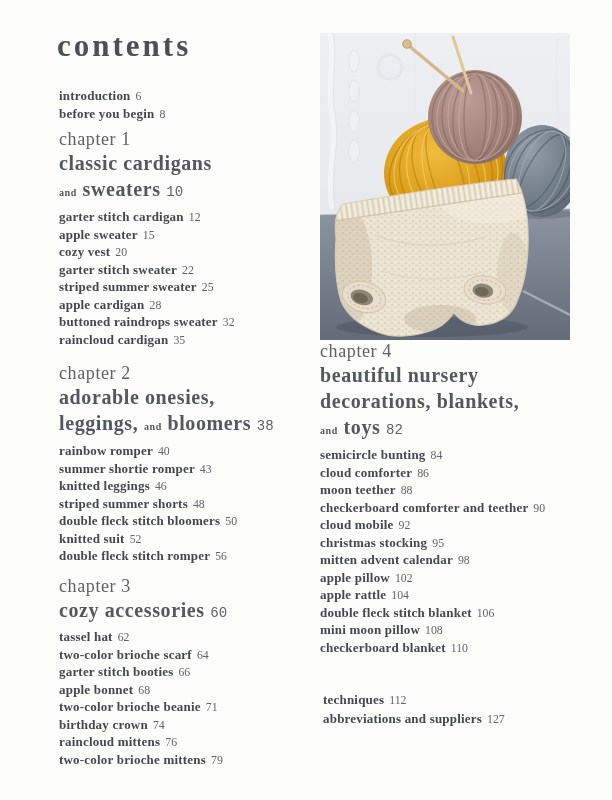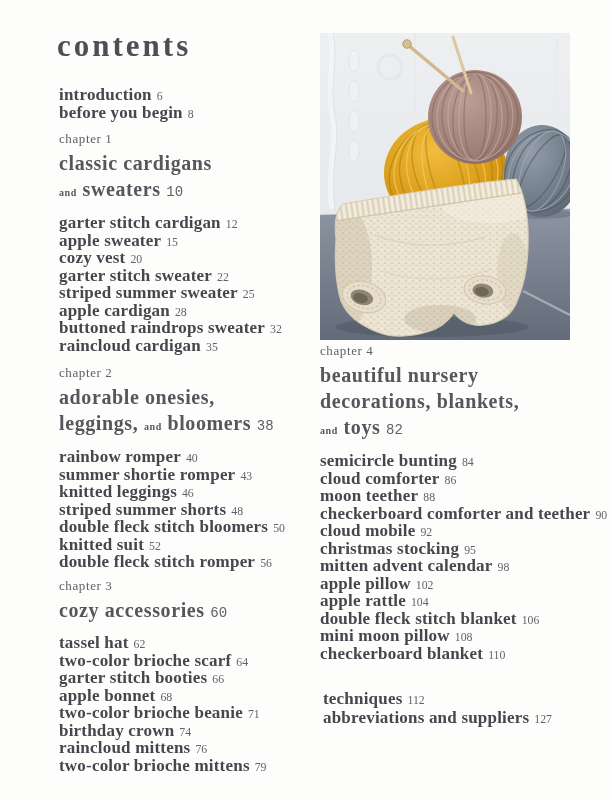--- a/index.html
+++ b/index.html
@@ -6,31 +6,31 @@
   .page{
     position:relative;width:612px;height:800px;background:#fdfdfc;
     font-family:"Liberation Serif", serif;color:#45484e;overflow:hidden;
   }
   .block{position:absolute;}
   .title{
     position:absolute;left:57px;top:28px;margin:0;
     font-size:31px;font-weight:bold;letter-spacing:3px;color:#4c4f55;
   }
   .kicker{
-    font-size:13px;letter-spacing:0.6px;color:#5e6166;line-height:18px;
+    font-size:18px;letter-spacing:0.6px;color:#5e6166;line-height:18px;
   }
   .heading{
     margin:2px 0 0 0;font-size:20px;font-weight:bold;letter-spacing:0.6px;
     line-height:26px;color:#54575c;
   }
   .heading .sm{font-size:10px;}
   .heading .num{font-size:14px;font-weight:normal;letter-spacing:0;color:#5e6167;font-family:Liberation Mono, monospace;}
-  .items{margin-top:9px;}
+  .items{margin-top:2px;}
   .row{white-space:nowrap;line-height:16.5px;}
-  .lbl{font-size:17px;font-weight:bold;letter-spacing:0.2px;color:#44474d;}
+  .lbl{font-size:13px;font-weight:bold;letter-spacing:0.2px;color:#44474d;}
   .pg{font-size:11.8px;font-weight:normal;color:#61646b;margin-left:5px;}
   .back-rows .row{line-height:17px;}
   .photo{position:absolute;left:320px;top:33px;width:250px;height:307px;margin:0;}
   .photo svg{display:block;}
 </style>
 </head>
 <body>
 
 <div class="page">
 

